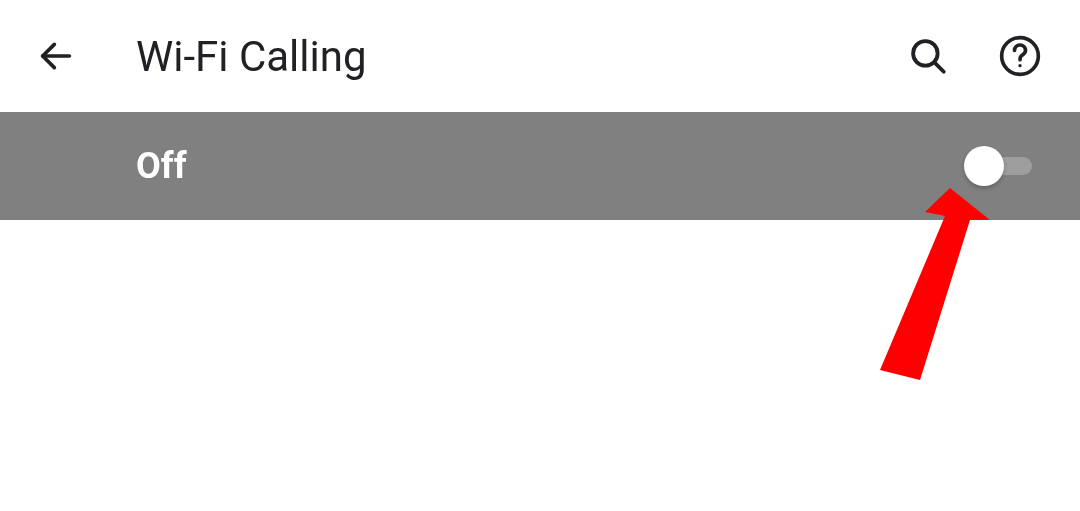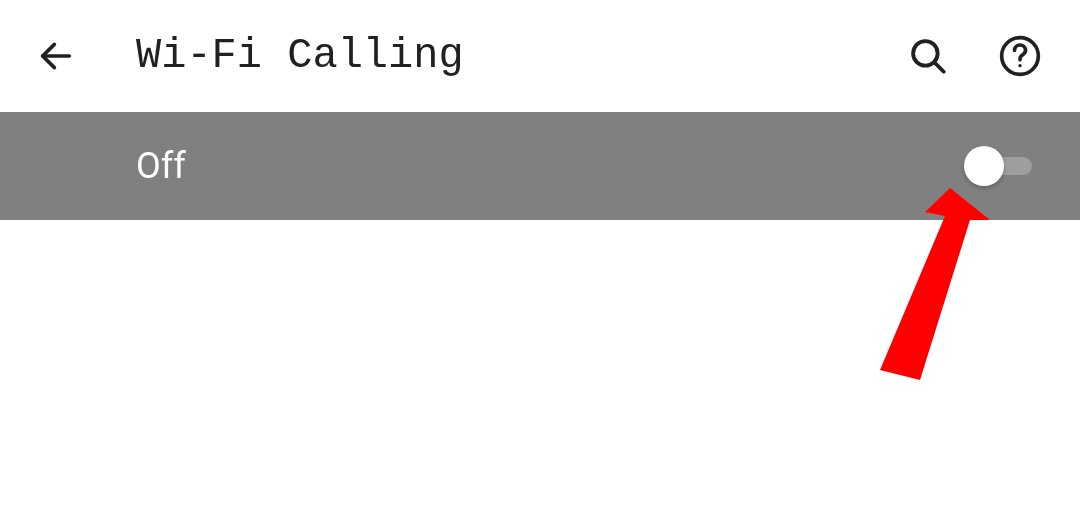--- a/index.html
+++ b/index.html
@@ -4,21 +4,20 @@
   <style>
     * { box-sizing: border-box; margin: 0; padding: 0; }
     html, body { width: 1080px; height: 511px; overflow: hidden; font-family: Roboto, "Helvetica Neue", Arial, sans-serif; background: #fff; }
     .header {
       position: relative;
       height: 112px;
       display: flex;
       align-items: center;
       padding: 11px 24px;
       background: #fff;
-      font-family: Liberation Mono, monospace;
     }
     .back-btn {
       width: 64px; height: 64px;
       display: flex; align-items: center; justify-content: center;
       margin-right: 48px;
       cursor: pointer;
       color: #202124;
     }
     .title {
       font-size: 42px;
@@ -36,20 +35,21 @@
       display: flex; align-items: center; justify-content: center;
       cursor: pointer;
       color: #202124;
     }
     .setting-row {
       height: 108px;
       display: flex;
       align-items: center;
       padding: 0 48px 0 136px;
       background: #808080;
+      font-weight: bold;
     }
     .setting-label {
       font-size: 36px;
       color: #fff;
       flex: 1;
     }
     .switch {
       position: relative;
       width: 60px; height: 24px;
       cursor: pointer;

